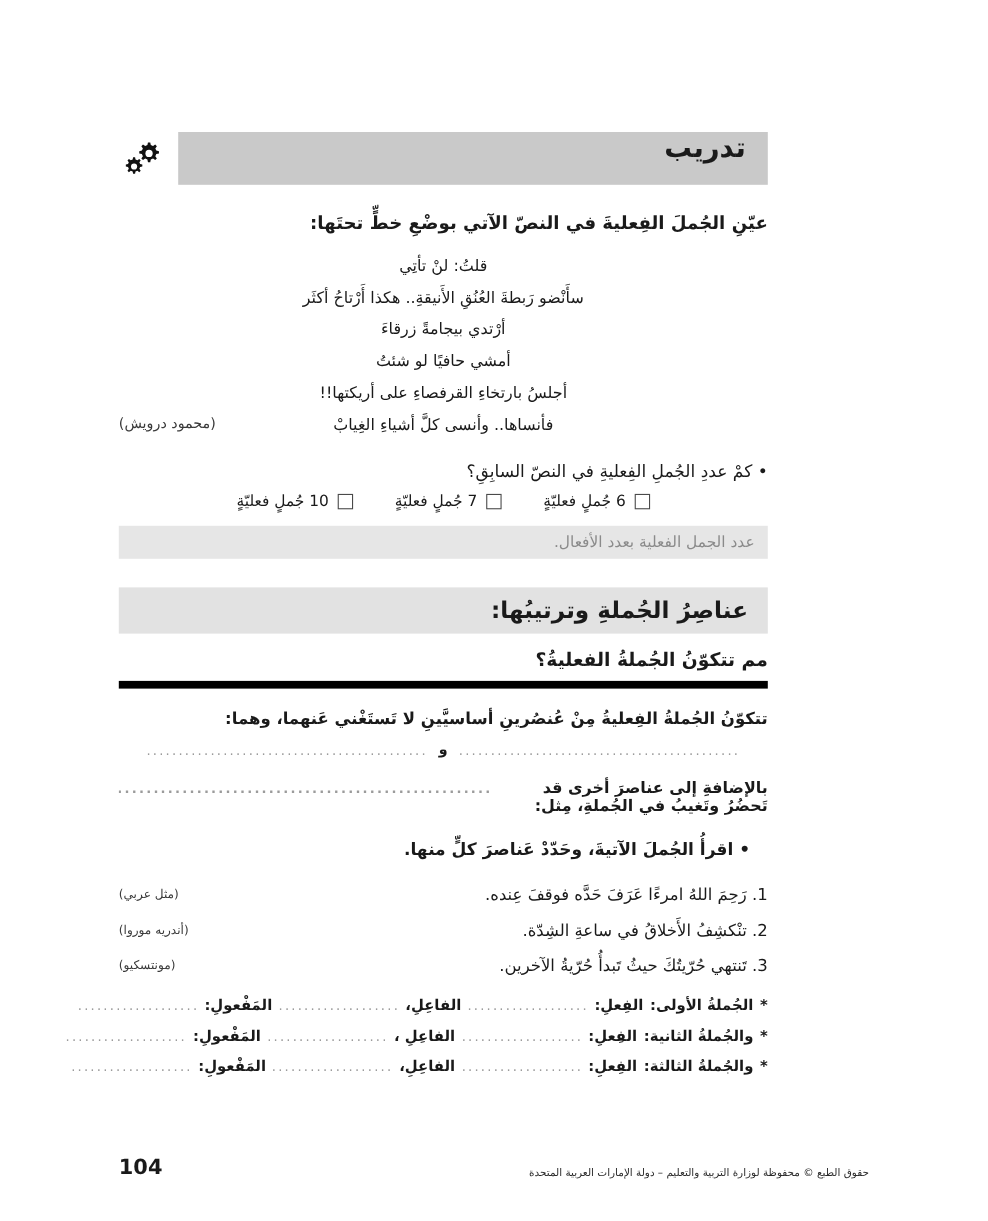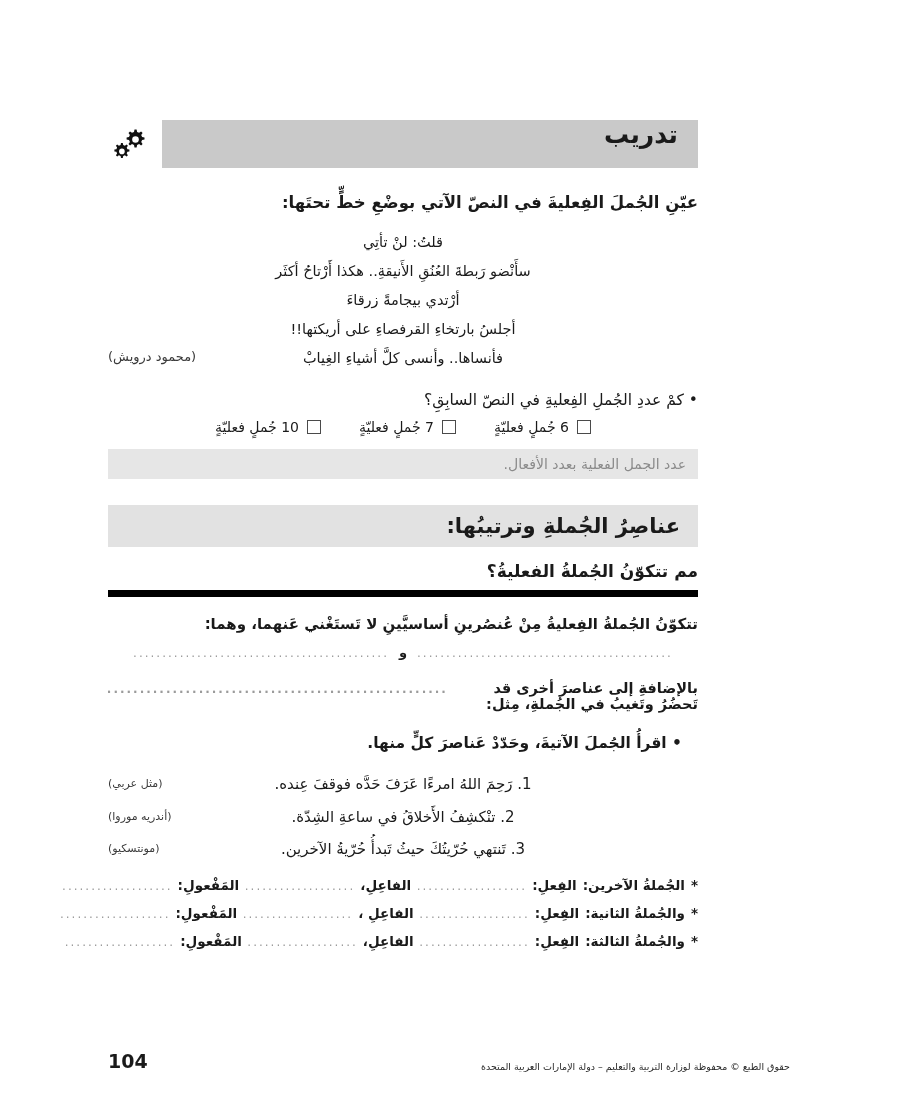--- a/index.html
+++ b/index.html
@@ -156,21 +156,21 @@
     direction: rtl;
   }
   .stmt2 .fill { flex: 1 1 auto; color: #9b9b9b; font-size: 12px; letter-spacing: 2px; overflow: hidden; white-space: nowrap; }
   .instr {
     font-size: 15.5px;
     font-weight: bold;
     text-align: right;
     margin: 0 16px 16px 0;
   }
   .numbered {
-    text-align: center;
+    text-align: right;
     font-size: 15px;
     line-height: 2.15;
     position: relative;
   }
   .num-line { position: relative; }
   .num-line .src {
     position: absolute;
     left: 0;
     top: 4px;
     font-size: 11px;
@@ -235,20 +235,21 @@
       </svg>
     </div>
   </div>
 
   <div class="prompt">عيّنِ الجُملَ الفِعليةَ في النصّ الآتي بوضْعِ خطٍّ تحتَها:</div>
 
   <div class="poem">
     <div class="poem-line">قلتُ: لنْ تأتِي</div>
     <div class="poem-line">سأَنْضو رَبطةَ العُنُقِ الأَنيقةِ.. هكذا أَرْتاحُ أكثَر</div>
     <div class="poem-line">أرْتدي بيجامةً زرقاءَ</div>
+    <div class="poem-line">أمشي حافيًا لو شئتُ</div>
     <div class="poem-line">أجلسُ بارتخاءِ القرفصاءِ على أريكتها!!</div>
     <div class="poem-line">
       <span class="attrib-left">(محمود درويش)</span>
       <span>فأنساها.. وأنسى كلَّ أشياءِ الغِيابْ</span>
     </div>
   </div>
 
   <div class="bullet-q">
     <span>•</span>
     <span>كمْ عددِ الجُملِ الفِعليةِ في النصّ السابِقِ؟</span>
@@ -316,21 +317,21 @@
         <span>3.</span>
         <span>تَنتهي حُرّيتُكَ حيثُ تَبدأُ حُرّيةُ الآخرين.</span>
       </span>
     </div>
   </div>
 
   <div class="analysis">
 
     <div class="an-row">
       <span class="an-label">*</span>
-      <span class="an-label">الجُملةُ الآخرين:</span>
+      <span class="an-label">الجُملةُ الأولى:</span>
       <span class="an-seg">
         <span class="an-label">الفِعلِ:</span>
         <span class="seg-dots">.....................................</span>
       </span>
       <span class="an-seg">
         <span class="an-label">الفاعِلِ،</span>
         <span class="seg-dots">.....................................</span>
       </span>
       <span class="an-seg">
         <span class="an-label">المَفْعولِ:</span>

